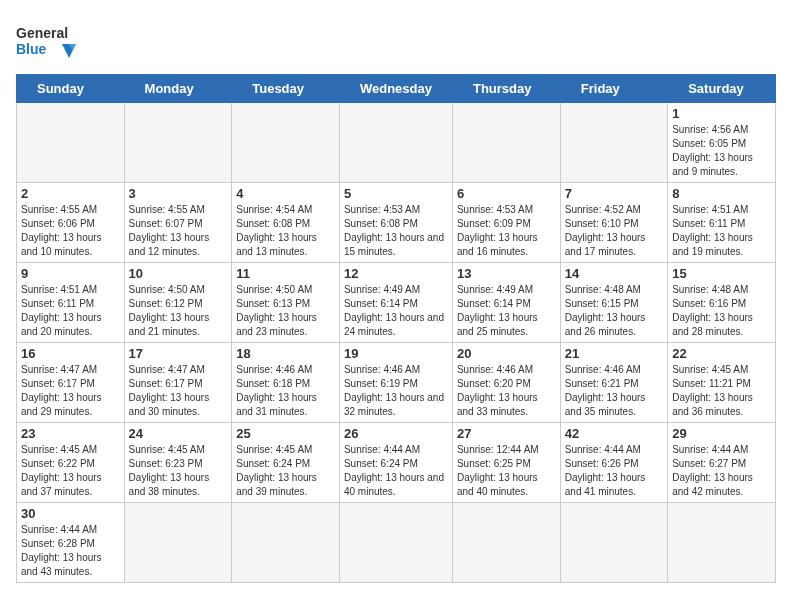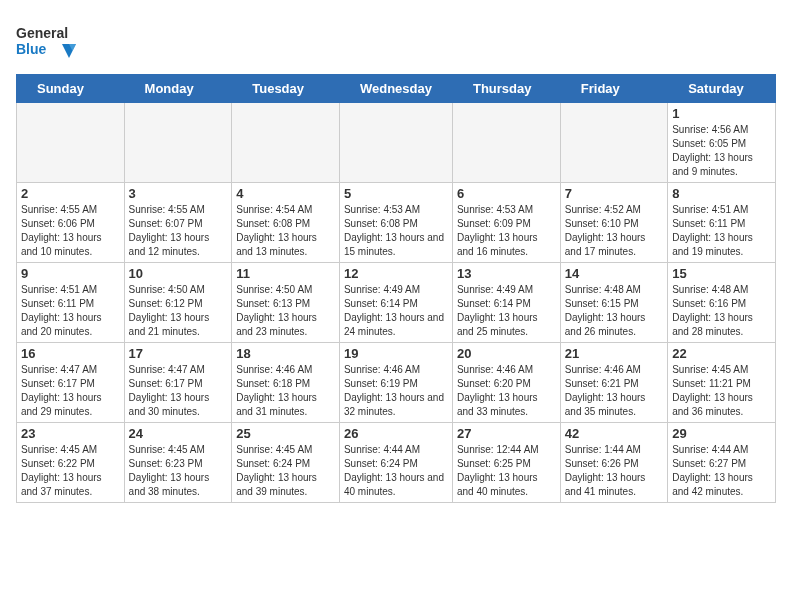--- a/index.html
+++ b/index.html
@@ -287,25 +287,39 @@
 Daylight: 13 hours and 40 minutes.</div>
         </td>
         <td>
           <span class="day-number">27</span>
           <div class="day-info">Sunrise: 12:44 AM
 Sunset: 6:25 PM
 Daylight: 13 hours and 40 minutes.</div>
         </td>
         <td>
           <span class="day-number">42</span>
-          <div class="day-info">Sunrise: 1:44 AM
+          <div class="day-info">Sunrise: 4:44 AM
 Sunset: 6:26 PM
 Daylight: 13 hours and 41 minutes.</div>
         </td>
         <td>
           <span class="day-number">29</span>
           <div class="day-info">Sunrise: 4:44 AM
 Sunset: 6:27 PM
 Daylight: 13 hours and 42 minutes.</div>
         </td>
       </tr>
+      <tr>
+        <td>
+          <span class="day-number">30</span>
+          <div class="day-info">Sunrise: 4:44 AM
+Sunset: 6:28 PM
+Daylight: 13 hours and 43 minutes.</div>
+        </td>
+        <td class="empty"></td>
+        <td class="empty"></td>
+        <td class="empty"></td>
+        <td class="empty"></td>
+        <td class="empty"></td>
+        <td class="empty"></td>
+      </tr>
     </tbody>
 </table>
 
 </body></html>

